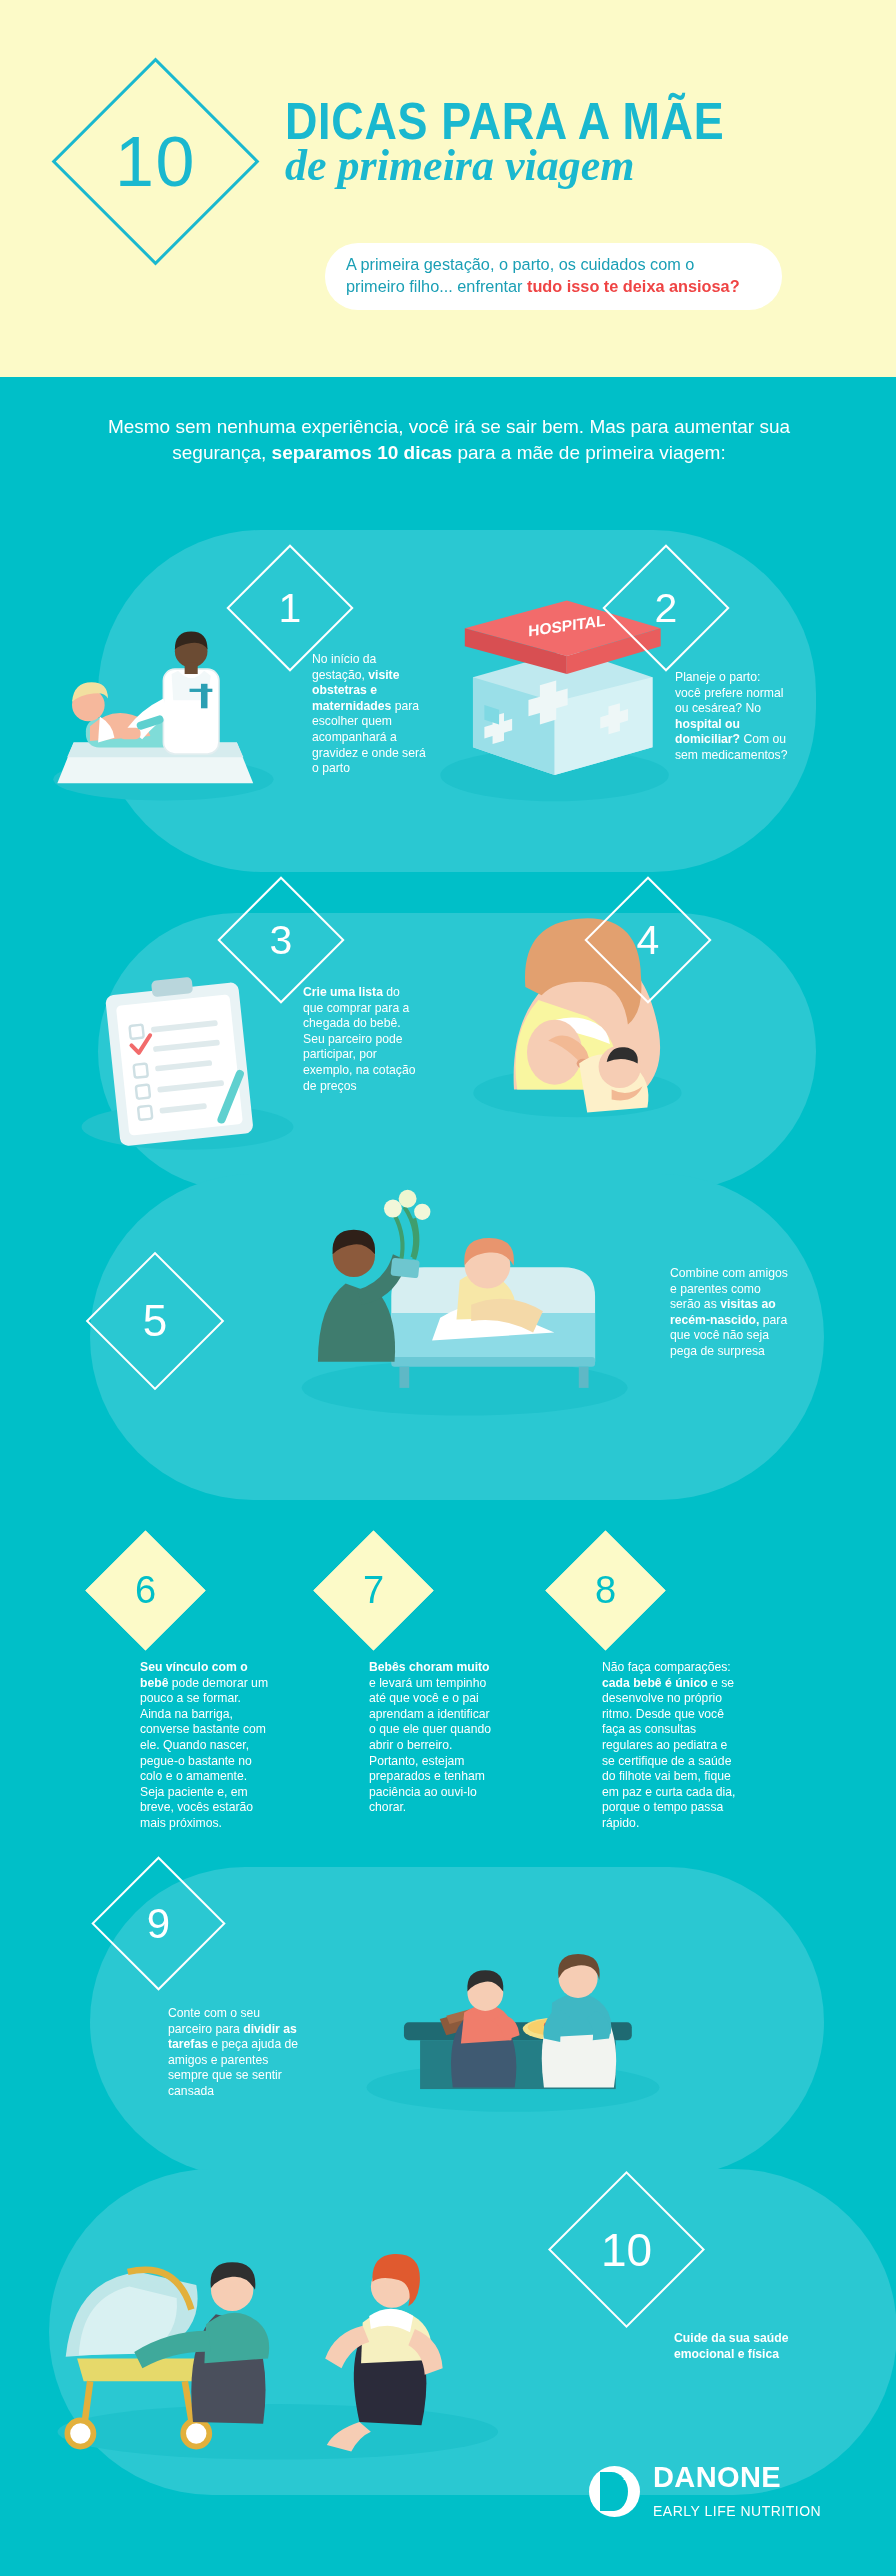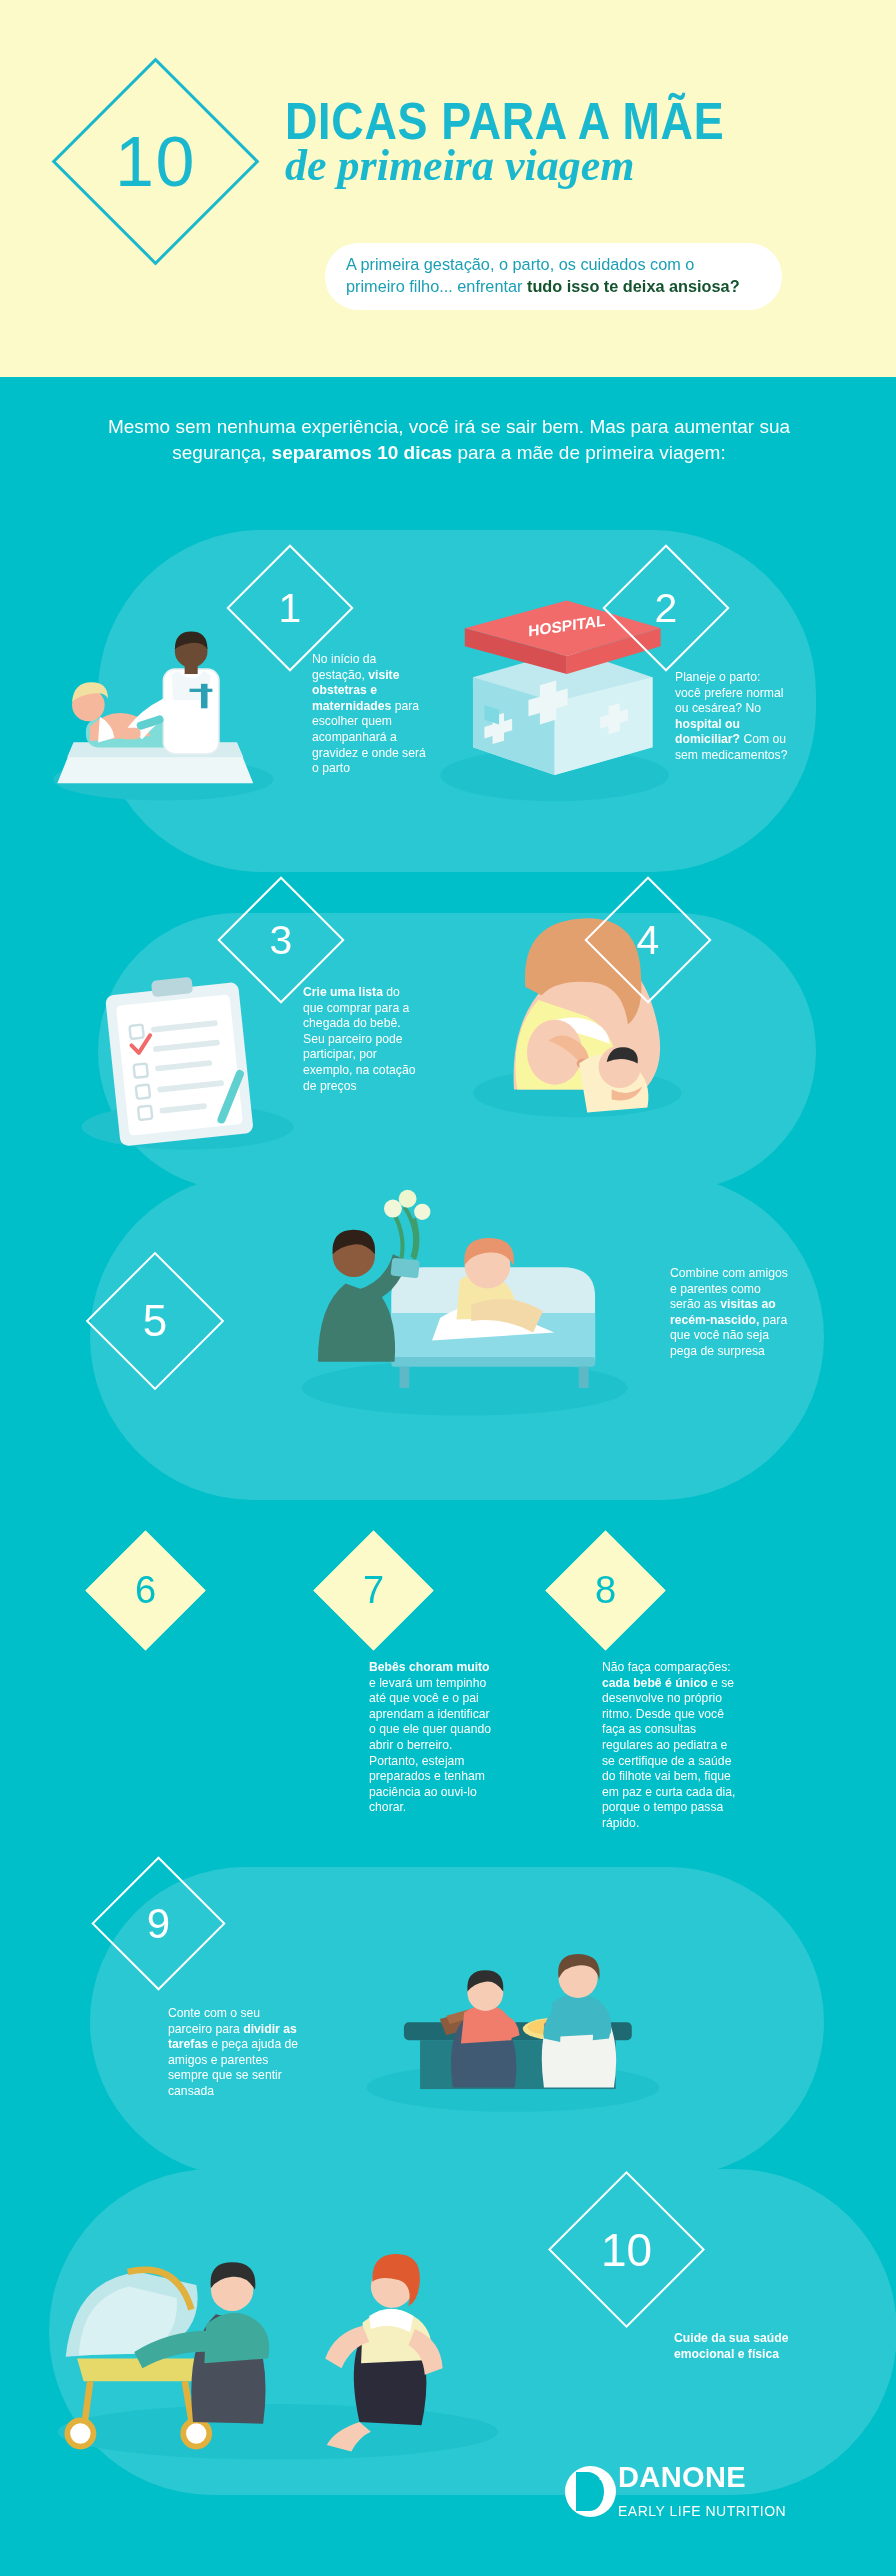--- a/index.html
+++ b/index.html
@@ -70,21 +70,21 @@
     left: 325px; top: 243px;
     width: 457px;
     background: #ffffff;
     border-radius: 33px;
     padding: 11.4px 21px 13px 21px;
     color: #1a9fb5;
     font-size: 16.3px;
     line-height: 1.3;
     text-align: left;
   }
-  .hdr-callout b { color: #14532d; }
+  .hdr-callout b { color: #ef4444; }
 
   
   .intro {
     position: absolute;
     left: 90px; top: 414px;
     width: 718px;
     text-align: center;
     color: #ffffff;
     font-size: 19px;
     line-height: 1.35;
@@ -131,22 +131,22 @@
     line-height: 1.28;
   }
   .tip-text b { font-weight: bold; }
 
   
   .illus { position: absolute; }
 
   
   .logo-wrap {
     position: absolute;
-    left: 565px; top: 2463px;
-    display: flex; align-items: center; gap: 2px; justify-content: center;
+    left: 589px; top: 2463px;
+    display: flex; align-items: center; gap: 13px; justify-content: center;
   }
   .logo-moon {
     width: 51px; height: 51px;
     border-radius: 50%;
     background: #ffffff;
     position: relative;
     flex: 0 0 auto;
   }
   .logo-moon::after {
     content: "";
@@ -322,20 +322,21 @@
   <div class="dia" style="left:106px; top:1272px; width:98px; height:98px;">
     <div class="shape"></div>
     <div class="num" style="font-size:44px;">5</div>
   </div>
   <div class="tip-text" style="left:670px; top:1266px; width:122px;">Combine com amigos e parentes como serão as <b>visitas ao recém-nascido,</b> para que você não seja pega de surpresa</div>
 
   <div class="dia filled" style="left:103px; top:1548px; width:85px; height:85px;">
     <div class="shape"></div>
     <div class="num" style="font-size:38px;">6</div>
   </div>
+  <div class="tip-text" style="left:140px; top:1660px; width:130px;"><b>Seu vínculo com o bebê</b> pode demorar um pouco a se formar. Ainda na barriga, converse bastante com ele. Quando nascer, pegue-o bastante no colo e o amamente. Seja paciente e, em breve, vocês estarão mais próximos.</div>
 
   <div class="dia filled" style="left:331px; top:1548px; width:85px; height:85px;">
     <div class="shape"></div>
     <div class="num" style="font-size:38px;">7</div>
   </div>
   <div class="tip-text" style="left:369px; top:1660px; width:130px;"><b>Bebês choram muito</b> e levará um tempinho até que você e o pai aprendam a identificar o que ele quer quando abrir o berreiro. Portanto, estejam preparados e tenham paciência ao ouvi-lo chorar.</div>
 
   <div class="dia filled" style="left:563px; top:1548px; width:85px; height:85px;">
     <div class="shape"></div>
     <div class="num" style="font-size:38px;">8</div>

